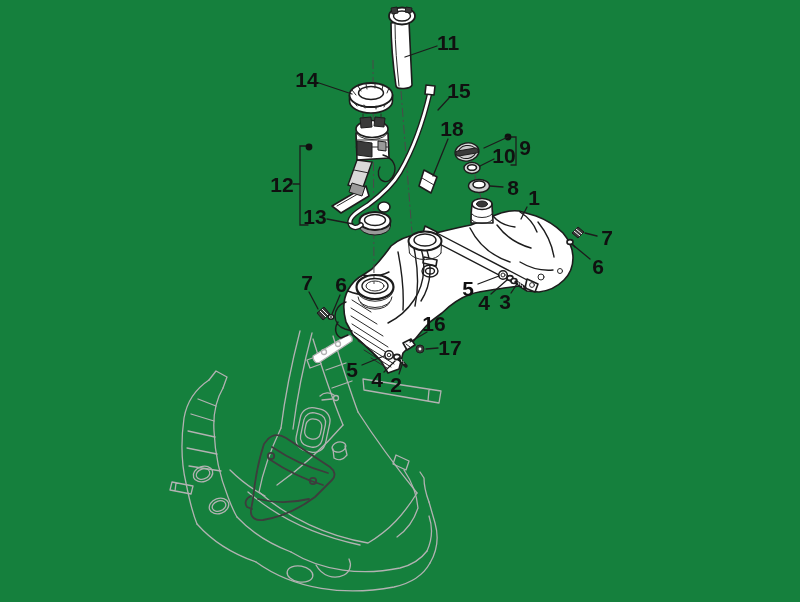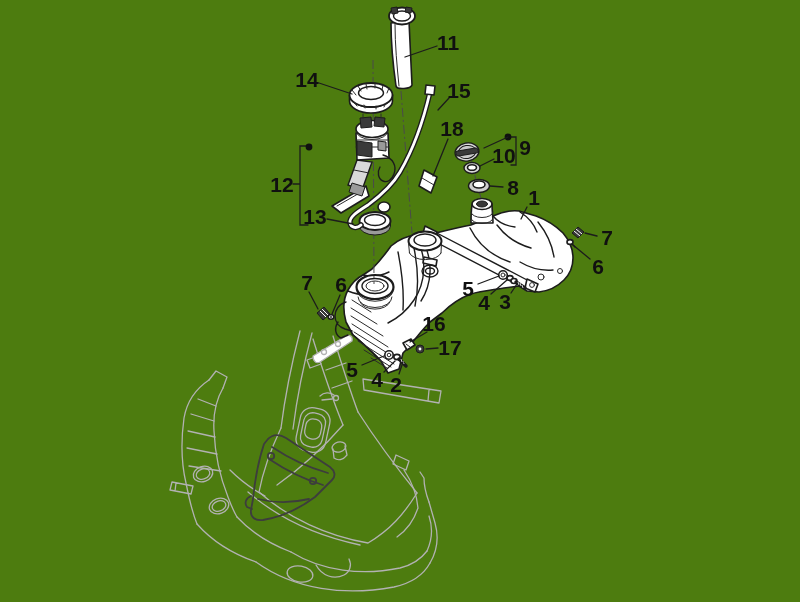--- a/index.html
+++ b/index.html
@@ -1,16 +1,16 @@
 <!DOCTYPE html>
 <html><head>
 <meta charset="utf-8">
 <style>
   html,body{margin:0;padding:0;background:#ffffff;}
-  .stage{position:relative;width:800px;height:602px;background:#4d7c0f;overflow:hidden;}
+  .stage{position:relative;width:800px;height:602px;background:#15803d;overflow:hidden;}
   svg{display:block;}
   .part{fill:#ffffff;stroke:#1c1c1c;stroke-width:1.6;stroke-linejoin:round;stroke-linecap:round;}
   .pline{fill:none;stroke:#1c1c1c;stroke-width:1.4;stroke-linejoin:round;stroke-linecap:round;}
   .pthin{fill:none;stroke:#2a2a2a;stroke-width:1;stroke-linecap:round;}
   .dark{fill:#3a3a3a;stroke:#1c1c1c;stroke-width:1;}
   .mid{fill:#9a9a9a;stroke:#1c1c1c;stroke-width:1;}
   .lite{fill:#d9d9d9;stroke:#1c1c1c;stroke-width:1.4;}
   .frame{fill:none;stroke:#b2b2b2;stroke-width:1.3;stroke-linejoin:round;stroke-linecap:round;}
   .framef{fill:#ffffff;stroke:#b2b2b2;stroke-width:1.3;stroke-linejoin:round;}
   .panel{fill:none;stroke:#3d3d3d;stroke-width:1.8;stroke-linejoin:round;stroke-linecap:round;}

